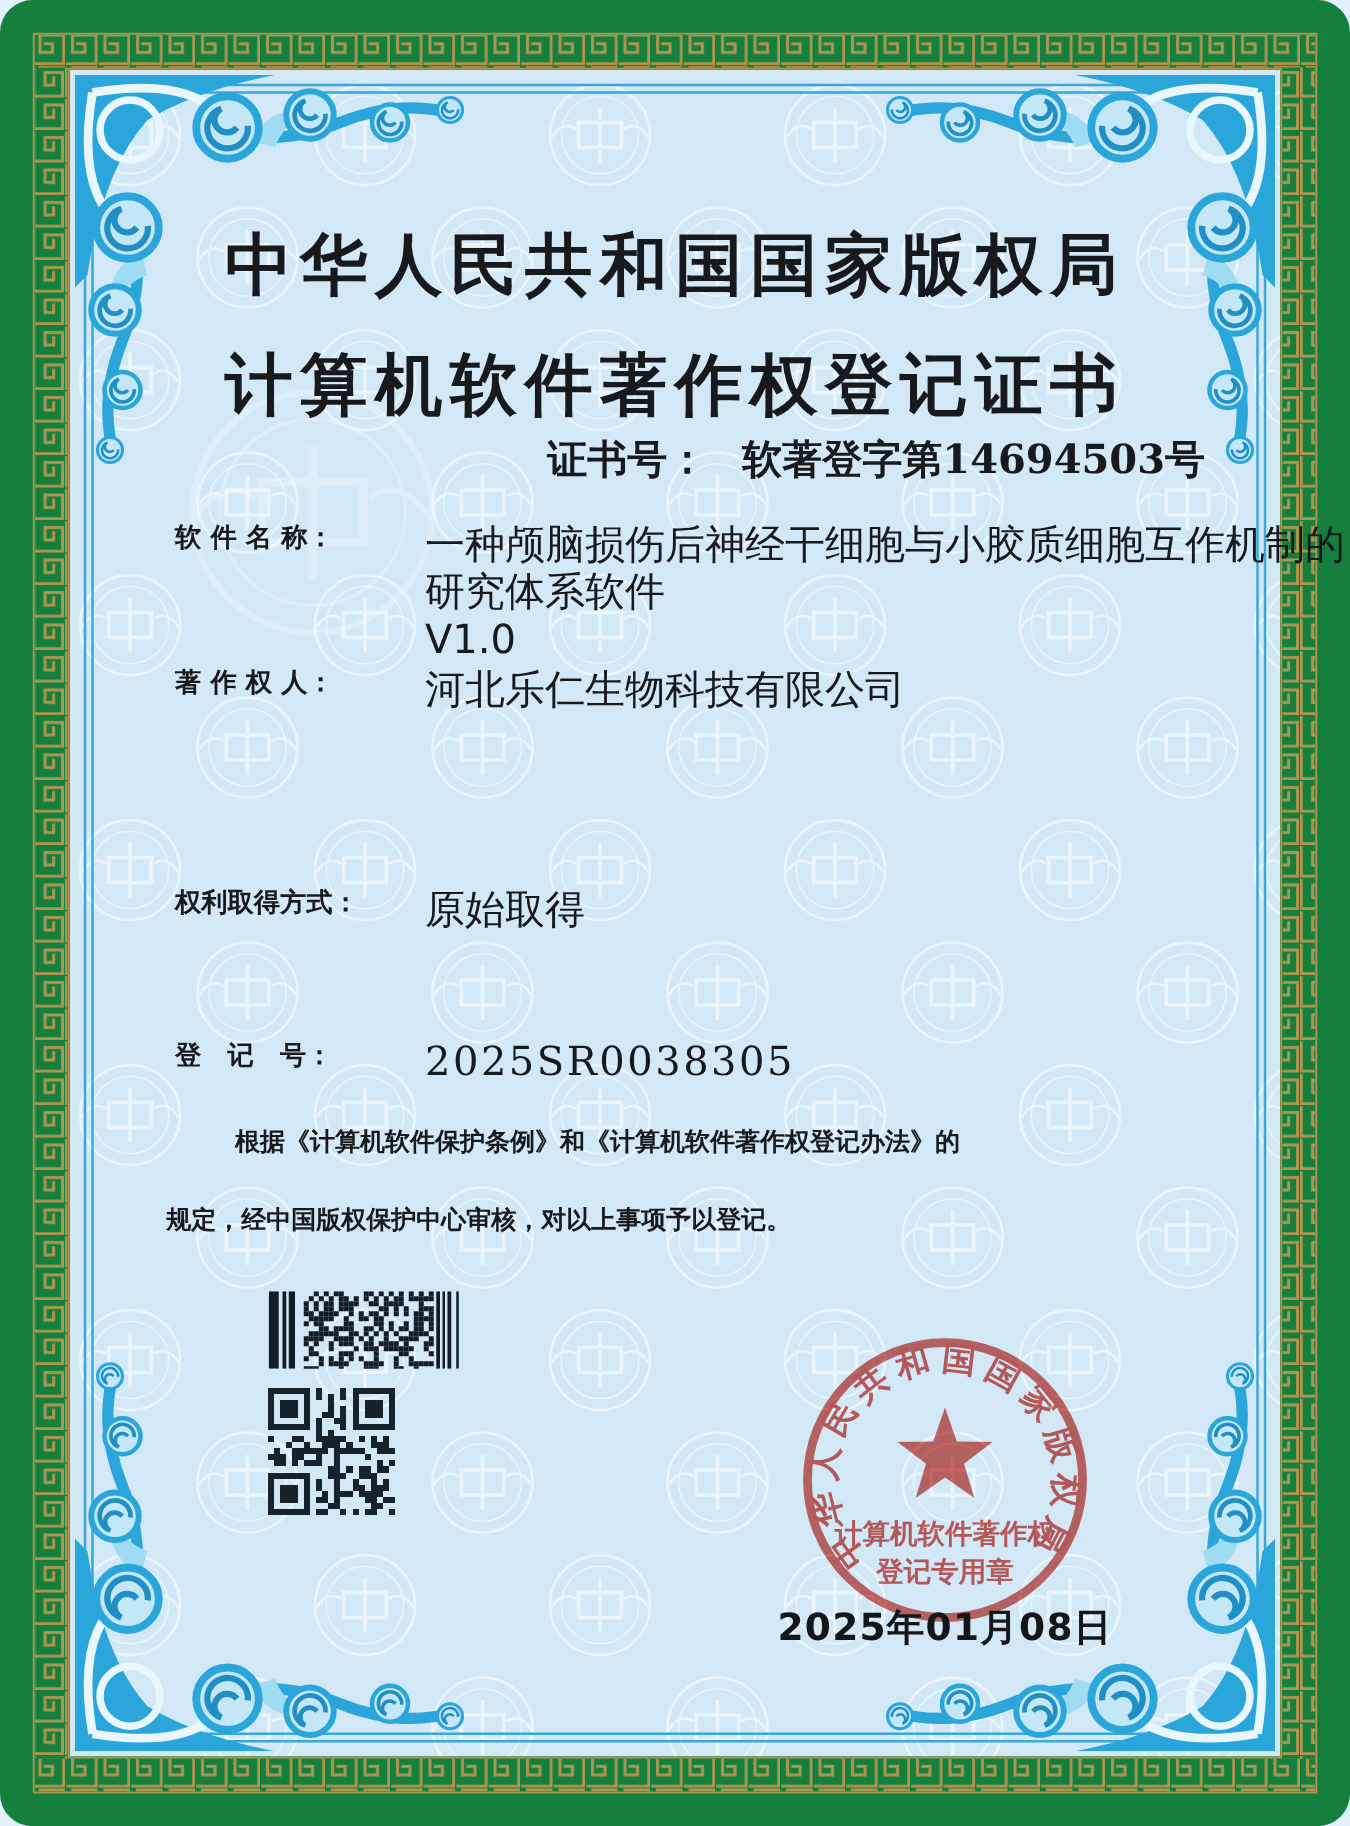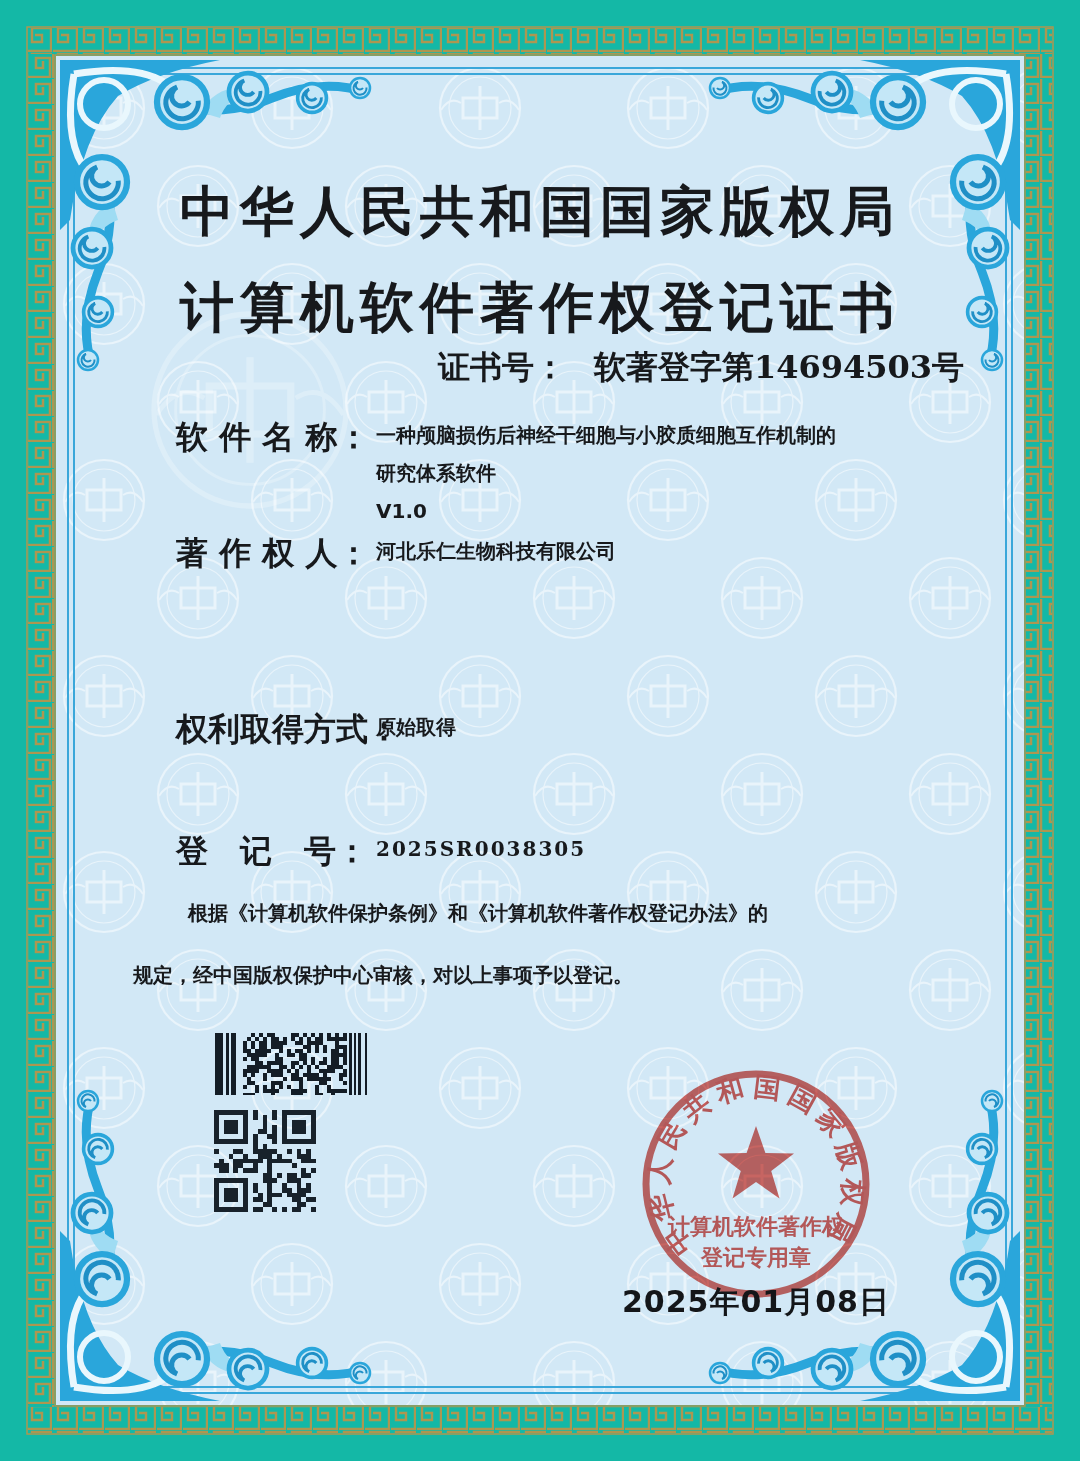--- a/index.html
+++ b/index.html
@@ -1,21 +1,21 @@
 <!DOCTYPE html>
 <html><head>
 <meta charset="utf-8">
 <style>
   html,body{margin:0;padding:0;}
   body{
     width:1080px;height:1461px;position:relative;overflow:hidden;
     background:#e3f1fa;
     font-family:"DejaVu Sans",sans-serif;
   }
-  .page{position:absolute;inset:0;background:#14b8a6;}
+  .page{position:absolute;inset:0;background:#15803d;border-radius:26px;}
   .inner-bg{position:absolute;left:56px;top:56px;width:968px;height:1349px;background:#d2e8f6;}
   svg{display:block;}
   .abs{position:absolute;}
   
   .frame-line{position:absolute;left:67px;top:67px;right:67px;bottom:67px;border:2px solid #3aa7da;}
   .frame-line-in{position:absolute;inset:4px;border:2px solid #3aa7da;}
   
   .corner{position:absolute;width:312px;height:312px;}
   .corner.tl{left:60px;top:60px;}
   .corner.tr{right:60px;top:60px;transform:scaleX(-1);}
@@ -28,26 +28,25 @@
     font-weight:bold;color:#17191c;font-size:54px;letter-spacing:6px;white-space:nowrap;
   }
   .certno{
     position:absolute;top:346px;right:116px;
     font-family:"DejaVu Serif","Liberation Serif",serif;
     font-weight:bold;color:#17191c;font-size:32px;white-space:nowrap;
   }
   .certno .gap{display:inline-block;width:28px;}
   .row{position:absolute;left:140px;display:flex;align-items:flex-start;white-space:nowrap;}
   .lbl{
-    flex:none;width:200px;font-weight:bold;font-size:32px;color:#17191c;
+    flex:none;width:200px;font-weight:bold;font-size:21px;color:#17191c;
     font-family:"DejaVu Sans","Liberation Sans",sans-serif;
-    margin-left:36px;
   }
   .val{
-    font-weight:bold;font-size:20px;color:#17191c;line-height:38px;
+    font-weight:normal;font-size:32px;color:#17191c;line-height:38px;
     font-family:"DejaVu Sans","Liberation Sans",sans-serif;
   }
   .val.serif{font-family:"DejaVu Serif","Liberation Serif",serif;letter-spacing:2px;}
   .stmt{
     position:absolute;white-space:nowrap;color:#17191c;font-size:20px;font-weight:600;
     font-family:"DejaVu Serif","Liberation Serif",serif;
   }
   .issue-date{
     position:absolute;left:610px;top:1282px;width:292px;text-align:center;
     font-weight:bold;font-size:30px;color:#141619;letter-spacing:1px;

